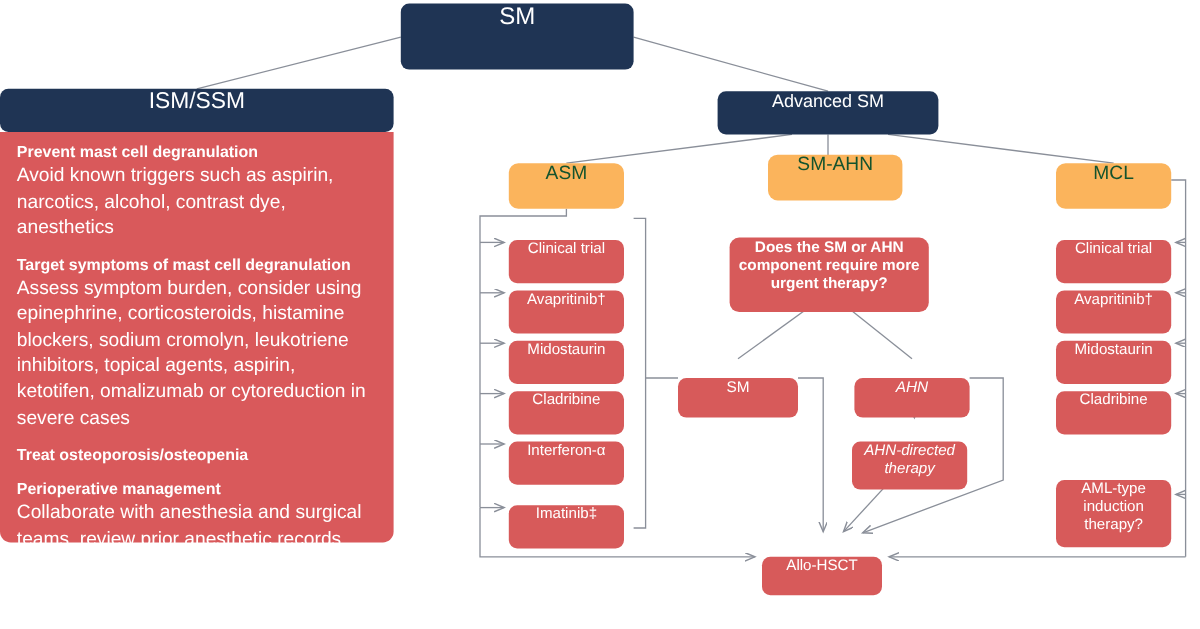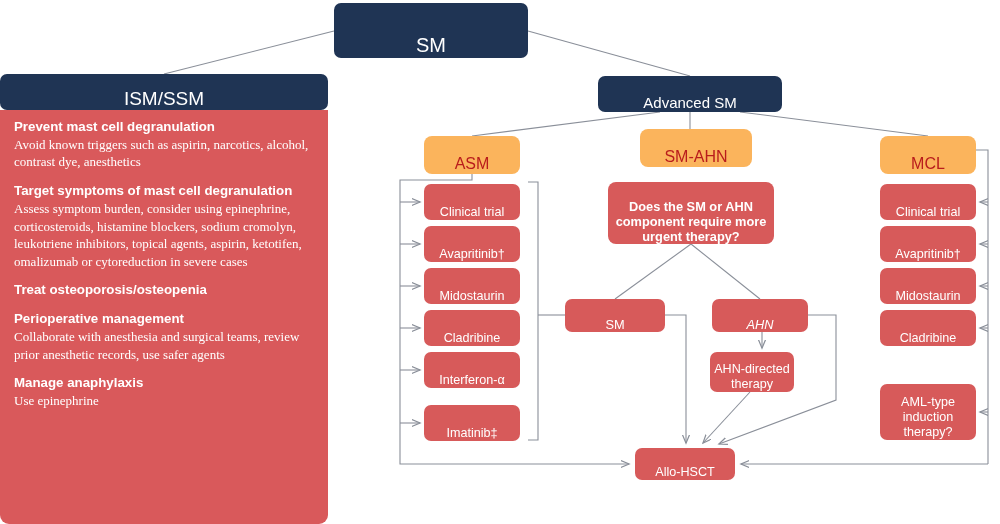--- a/index.html
+++ b/index.html
@@ -22,71 +22,71 @@
     left: 0;
     top: 0;
     width: 1000px;
     height: 524px;
     pointer-events: none;
   }
   .node {
     position: absolute;
     box-sizing: border-box;
     display: flex;
-    align-items: flex-end;
+    align-items: flex-start;
     justify-content: center;
     text-align: center;
     color: #ffffff;
     border-radius: 7px;
     line-height: 1.18;
     z-index: 2;
   }
   .navy {
     background: #1f3454;
   }
   .orange {
     background: #fbb45c;
-    color: #b91c1c;
+    color: #14532d;
   }
   .red {
     background: #d75a5a;
+    margin-top: 16px;
   }
   .n-sm {
     left: 334px; top: 3px; width: 194px; height: 55px;
     font-size: 20px;
   }
   .n-adv {
     left: 598px; top: 76px; width: 184px; height: 36px;
     font-size: 15px;
   }
   .n-ismhdr {
     left: 0px; top: 74px; width: 328px; height: 36px;
     font-size: 19px;
   }
   .panel-ism {
     position: absolute;
-    left: 0px; top: 110px; width: 328px; height: 414px;
+    left: 0px; top: 110px; width: 328px; height: 342px;
     background: #d9595b;
     border-radius: 0 0 9px 9px;
     box-sizing: border-box;
     padding: 8px 14px 4px 14px;
     color: #ffffff;
     z-index: 2;
   }
   .ism-block { margin-bottom: 11px; }
   .ism-block:last-child { margin-bottom: 0; }
   .ism-head {
     font-weight: bold;
     font-size: 13.3px;
     line-height: 1.35;
   }
   .ism-body {
-    font-size: 13px;
+    font-size: 16px;
     line-height: 1.35;
-    font-family: Liberation Serif, serif;
   }
   .col-head {
     font-size: 16px;
     height: 38px;
     border-radius: 8px;
   }
   .c-asm  { left: 424px; top: 136px; width: 96px; }
   .c-ahn  { left: 640px; top: 129px; width: 112px; }
   .c-mcl  { left: 880px; top: 136px; width: 96px; }
 
@@ -120,22 +120,23 @@
   .n-smmid {
     left: 565px; top: 299px; width: 100px; height: 33px;
     font-size: 12.8px;
   }
   .n-ahnmid {
     left: 712px; top: 299px; width: 96px; height: 33px;
     font-size: 12.8px;
     font-style: italic;
   }
   .n-ahndir {
-    left: 710px; top: 352px; width: 84px; height: 40px;
+    left: 710px; top: 352px; width: 96px; height: 40px;
     font-size: 12.6px;
+    font-style: italic;
   }
   .n-allo {
     left: 635px; top: 448px; width: 100px; height: 32px;
     font-size: 12.6px;
   }
 </style>
 </head>
 <body>
 
 <div id="canvas">

